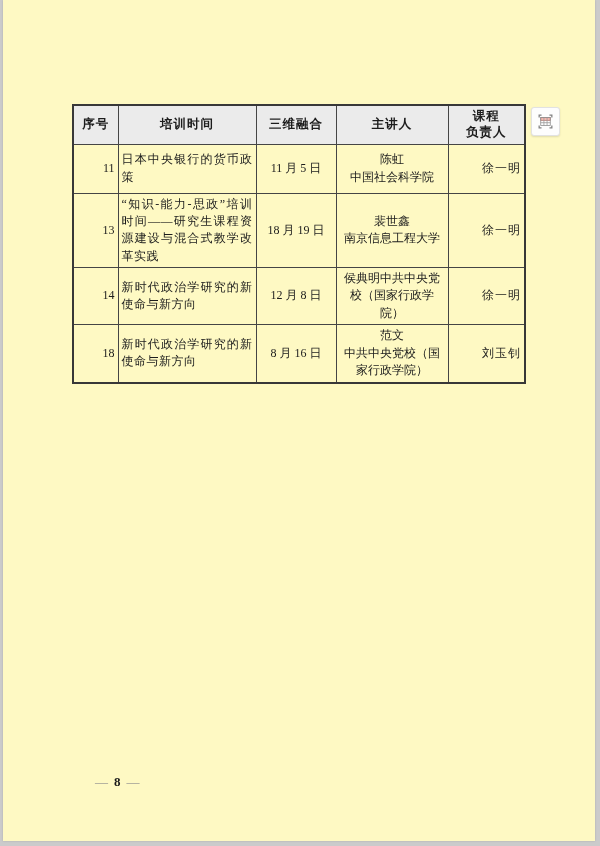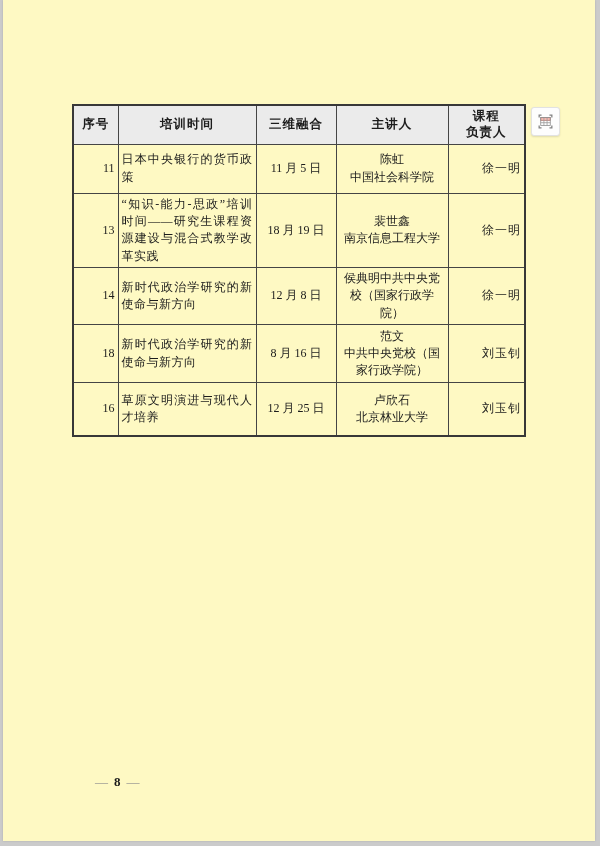--- a/index.html
+++ b/index.html
@@ -130,28 +130,20 @@
         <td class="owner">徐一明</td>
       </tr>
       <tr class="r15">
         <td class="no">18</td>
         <td class="course">新时代政治学研究的新使命与新方向</td>
         <td class="time">8 月 16 日</td>
         <td class="speaker">范文
 中共中央党校（国家行政学院）</td>
         <td class="owner">刘玉钊</td>
       </tr>
-      <tr class="r16">
-        <td class="no">16</td>
-        <td class="course">草原文明演进与现代人才培养</td>
-        <td class="time">12 月 25 日</td>
-        <td class="speaker">卢欣石
-北京林业大学</td>
-        <td class="owner">刘玉钊</td>
-      </tr>
     </tbody>
   </table>
 
   <div class="page-number">
     <span class="dash">—</span><span class="num">8</span><span class="dash">—</span>
   </div>
 </div>
 
 <button class="table-tool-btn" title="">
   <svg width="23" height="23" viewBox="0 0 29 29">

